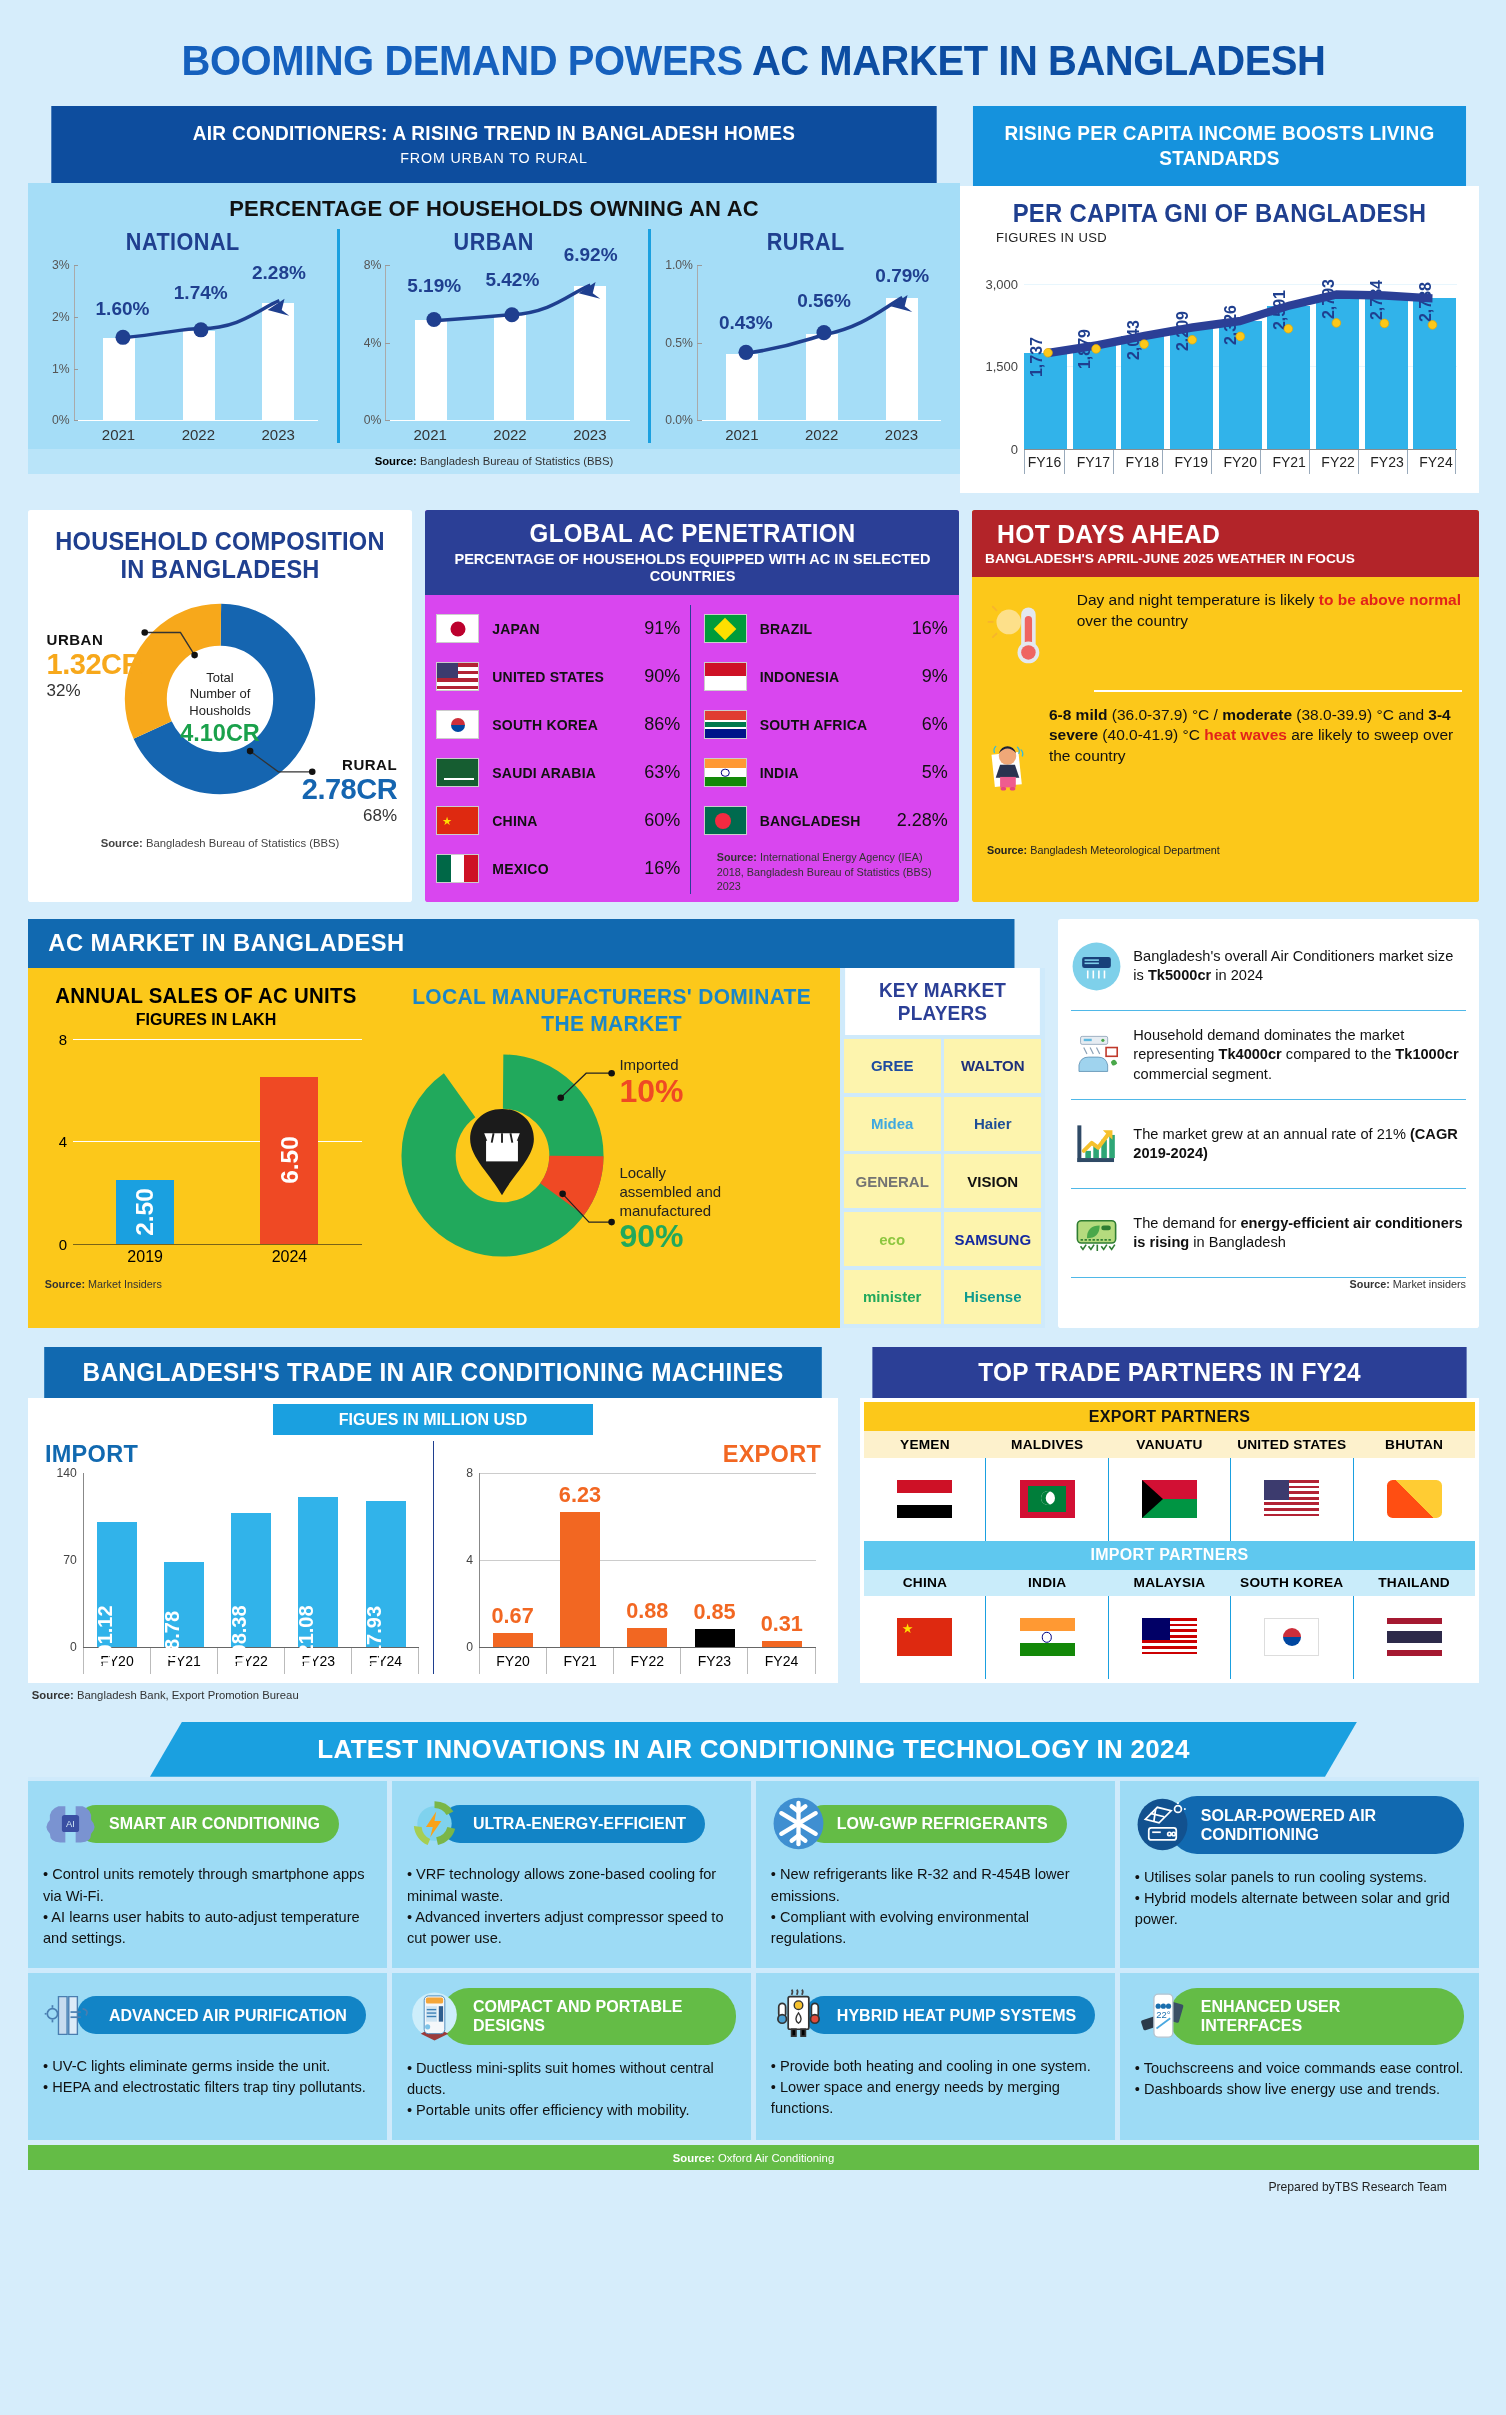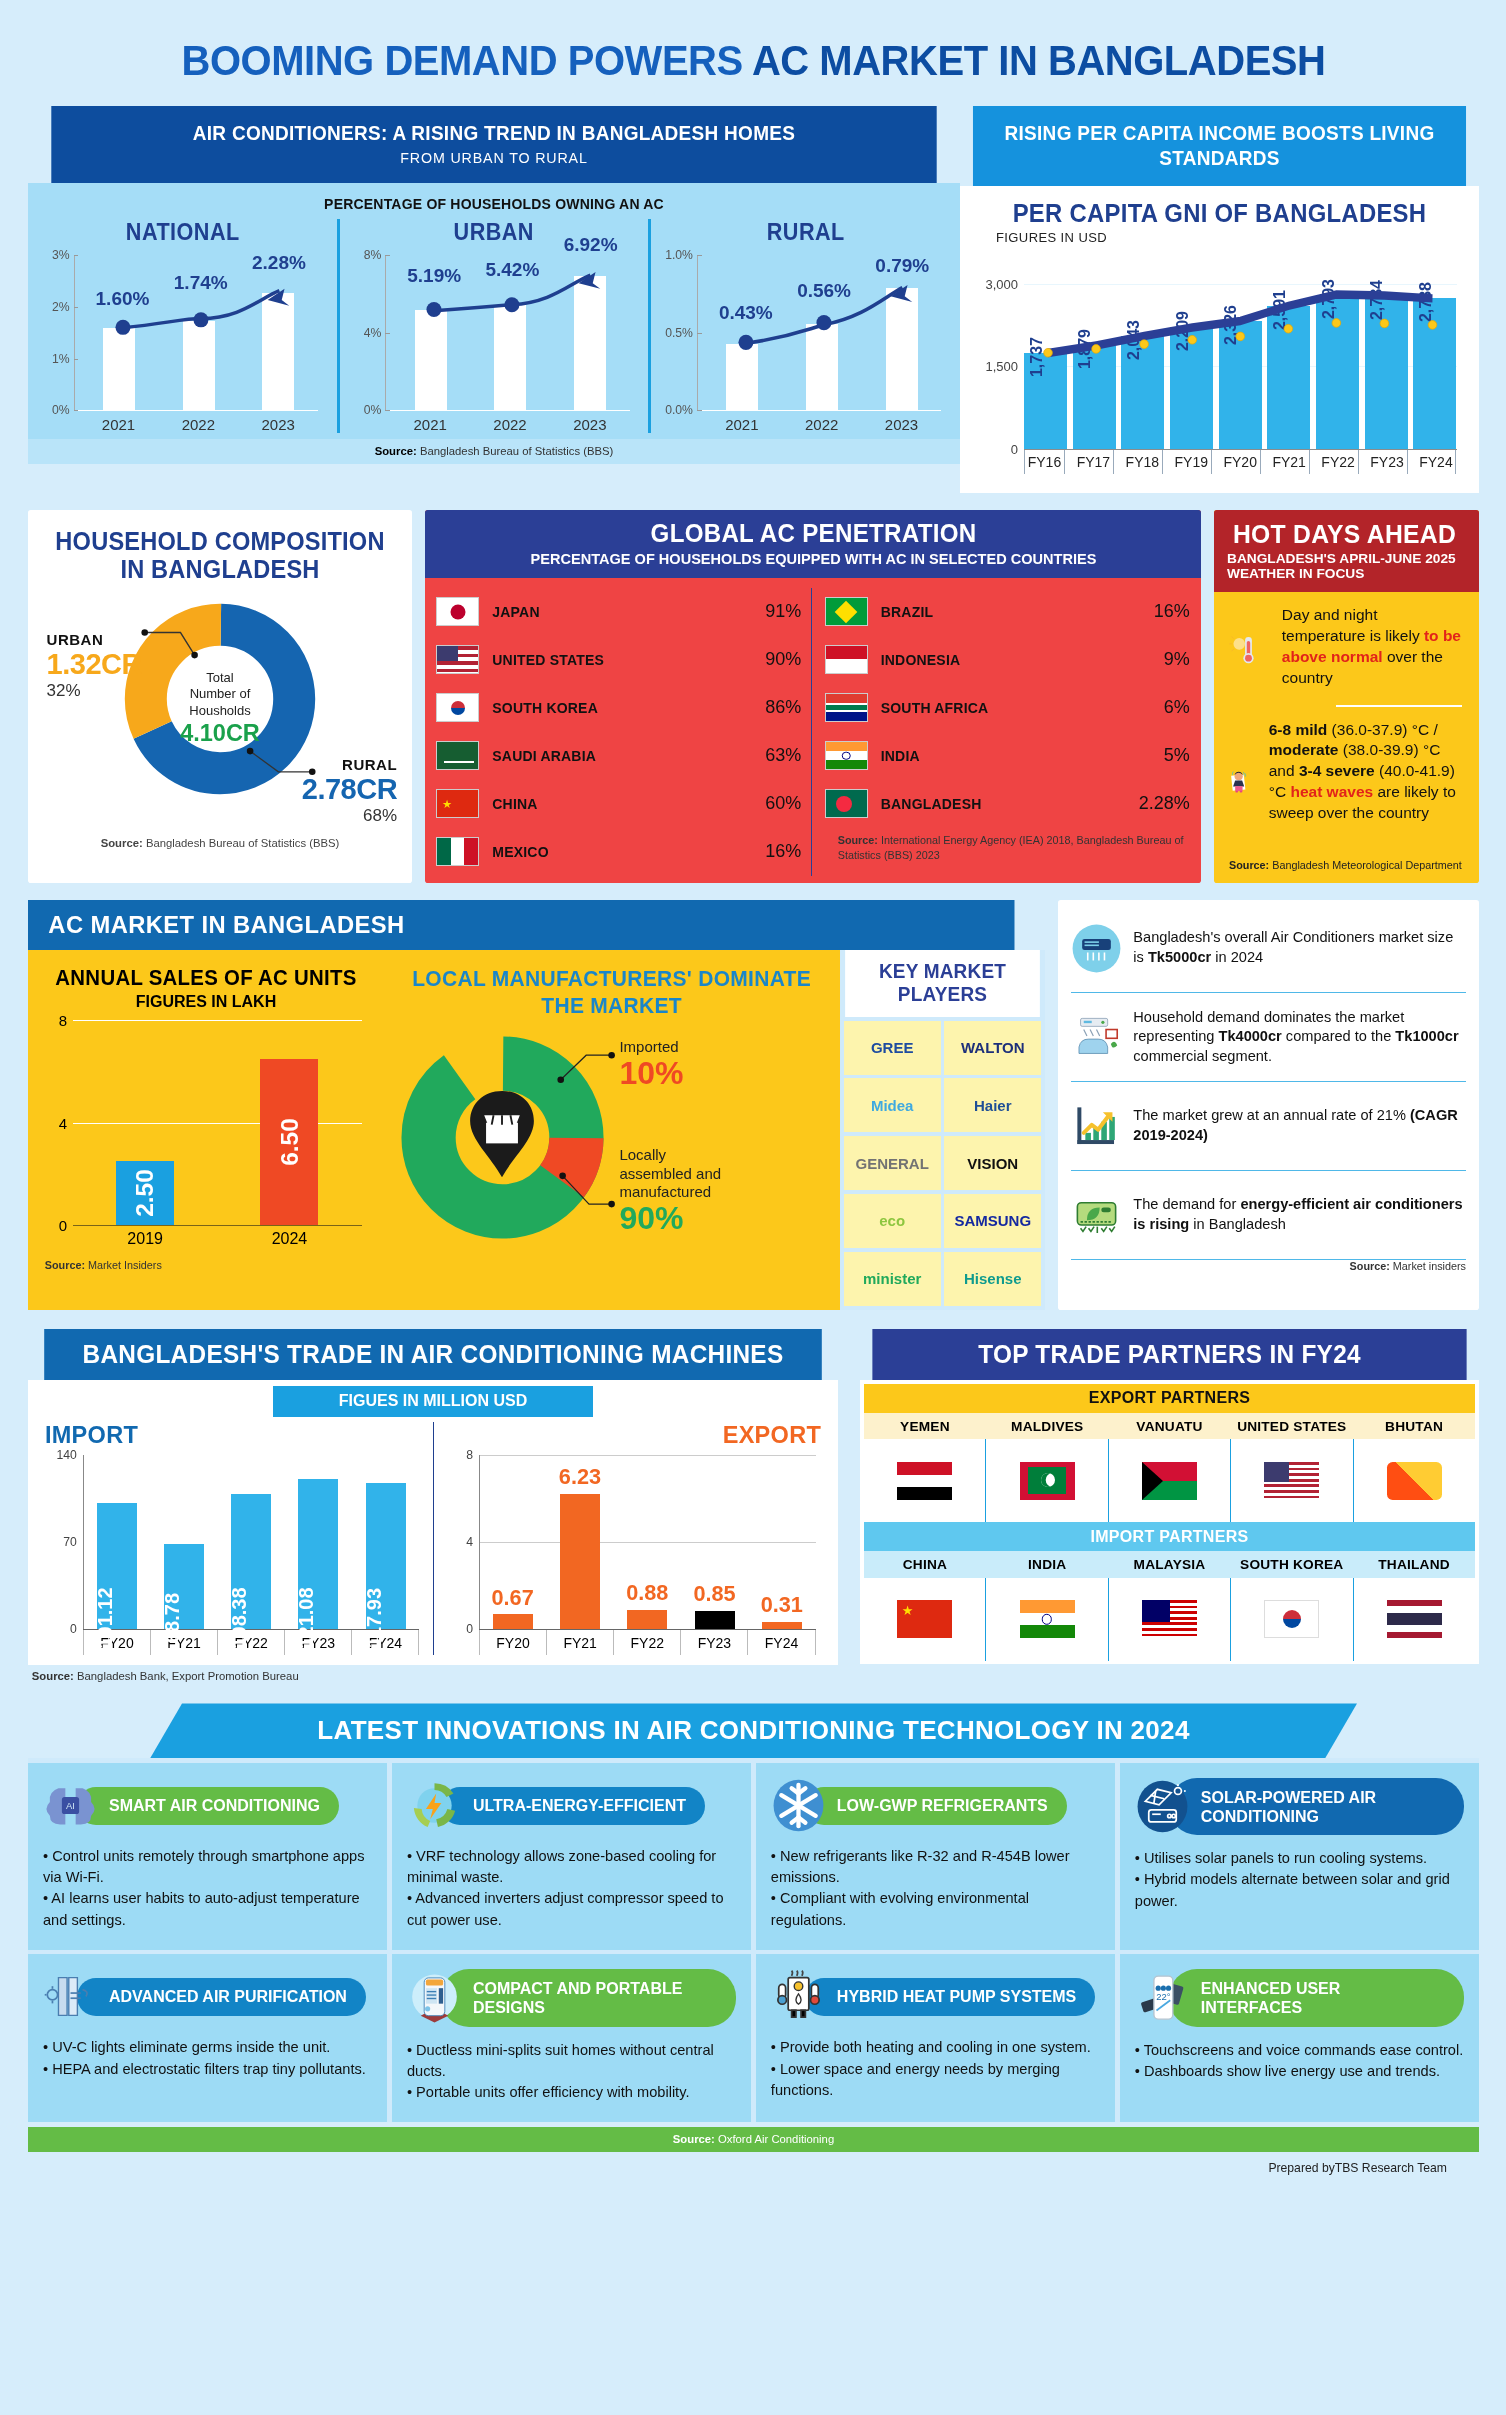--- a/index.html
+++ b/index.html
@@ -21,21 +21,21 @@
   .bar-head {
     color:#fff; text-align:center; font-weight:bold; font-size:20px;
     padding:15px 9.4px; line-height:1.25; letter-spacing:0.3px;
     transform:scaleX(0.95); transform-origin:center;
   }
   #sec1-left .bar-head { background:#0d4d9e; }
   #sec1-right .bar-head { background:#1592dd; }
   .bar-head .sub { font-size:15px; font-weight:normal; display:block; margin-top:2.8px; letter-spacing:0.9px;}
   #hh-panel { width:932px; background:#a5ddf7; padding:13px 0 5.6px; }
   #gni-panel { flex:1; background:#ffffff; padding:13px 15px 19px; }
-  #hh-title { text-align:center; font-size:14px; font-weight:bold; color:#111; letter-spacing:0.2px;}
+  #hh-title { text-align:center; font-size:22px; font-weight:bold; color:#111; letter-spacing:0.2px;}
   #hh-charts { display:flex; margin-top:7.5px; }
   .mini-chart { flex:1; position:relative; padding:0 5.6px; }
   .mini-chart + .mini-chart { border-left:3.8px solid #1aa0e0; }
   .mini-title { text-align:center; font-size:23.5px; font-weight:bold; color:#1f3f8f; letter-spacing:0.5px; transform:scaleX(.92);}
   .plot { position:relative; height:155px; margin:9.4px 13px 0 40px; }
   .ylab { position:absolute; left:-40px; font-size:12.2px; color:#555; width:36px; text-align:right; transform:translateY(-50%); }
   .tickline { position:absolute; left:0; width:4.7px; height:0.9px; background:#999; }
   .axisV { position:absolute; left:0; top:0; bottom:0; width:0.9px; background:#aaa;}
   .axisH { position:absolute; left:0; right:0; bottom:0; height:0.9px; background:#fff;}
   .bars { position:absolute; left:5.6px; right:0; bottom:0; top:0; display:flex; justify-content:space-around; align-items:flex-end;}
@@ -62,21 +62,21 @@
   #sec2 { margin:17px 28px 0; display:flex; gap:13px; }
   #hhcomp { width:384px; background:#fff; border-radius:2.8px; padding:17px 13px 9.4px; }
   #hhcomp h3 { text-align:center; color:#1f3f8f; font-size:25.4px; line-height:1.12; letter-spacing:0.2px; transform:scaleX(.93);}
   #donut-wrap { position:relative; height:240px; margin-top:9.4px; }
   #donut { position:absolute; left:50%; top:7.5px; transform:translateX(-50%); }
   .dn-lab { position:absolute; }
   .dn-lab .nm { font-size:15px; font-weight:bold; color:#111; letter-spacing:0.5px;}
   .dn-lab .val { font-size:29px; font-weight:bold; letter-spacing:-0.5px;}
   .dn-lab .pct { font-size:17px; color:#333;}
   #src-hh { text-align:center; font-size:11.3px; color:#444; margin-top:3.8px;}
-  #acpen { width:776px; background:#ef4444; border-radius:2.8px; overflow:hidden;}
+  #acpen { width:534px; background:#d946ef; border-radius:2.8px; overflow:hidden;}
   #acpen-head { background:#2b3f96; color:#fff; text-align:center; padding:9.4px 7.5px 11.3px;}
   #acpen-head .t1 { font-size:25.4px; font-weight:bold; letter-spacing:0.3px; transform:scaleX(.95);}
   #acpen-head .t2 { font-size:15px; font-weight:bold; margin-top:1.9px; transform:scaleX(.97);}
   #acpen-body { display:flex; padding:9.4px 11.3px 7.5px;}
   .acp-col { flex:1; }
   .acp-col.left { border-right:1.9px solid #2b3f96; padding-right:9.4px;}
   .acp-col.right { padding-left:13px;}
   .acp-row { display:flex; align-items:center; height:48px; }
   .flag { width:43px; height:29px; margin-right:13px; flex:none; position:relative; overflow:hidden; border:0.9px solid #ccc;}
   .acp-name { flex:1; font-size:14px; font-weight:bold; color:#111; letter-spacing:0.2px;}

